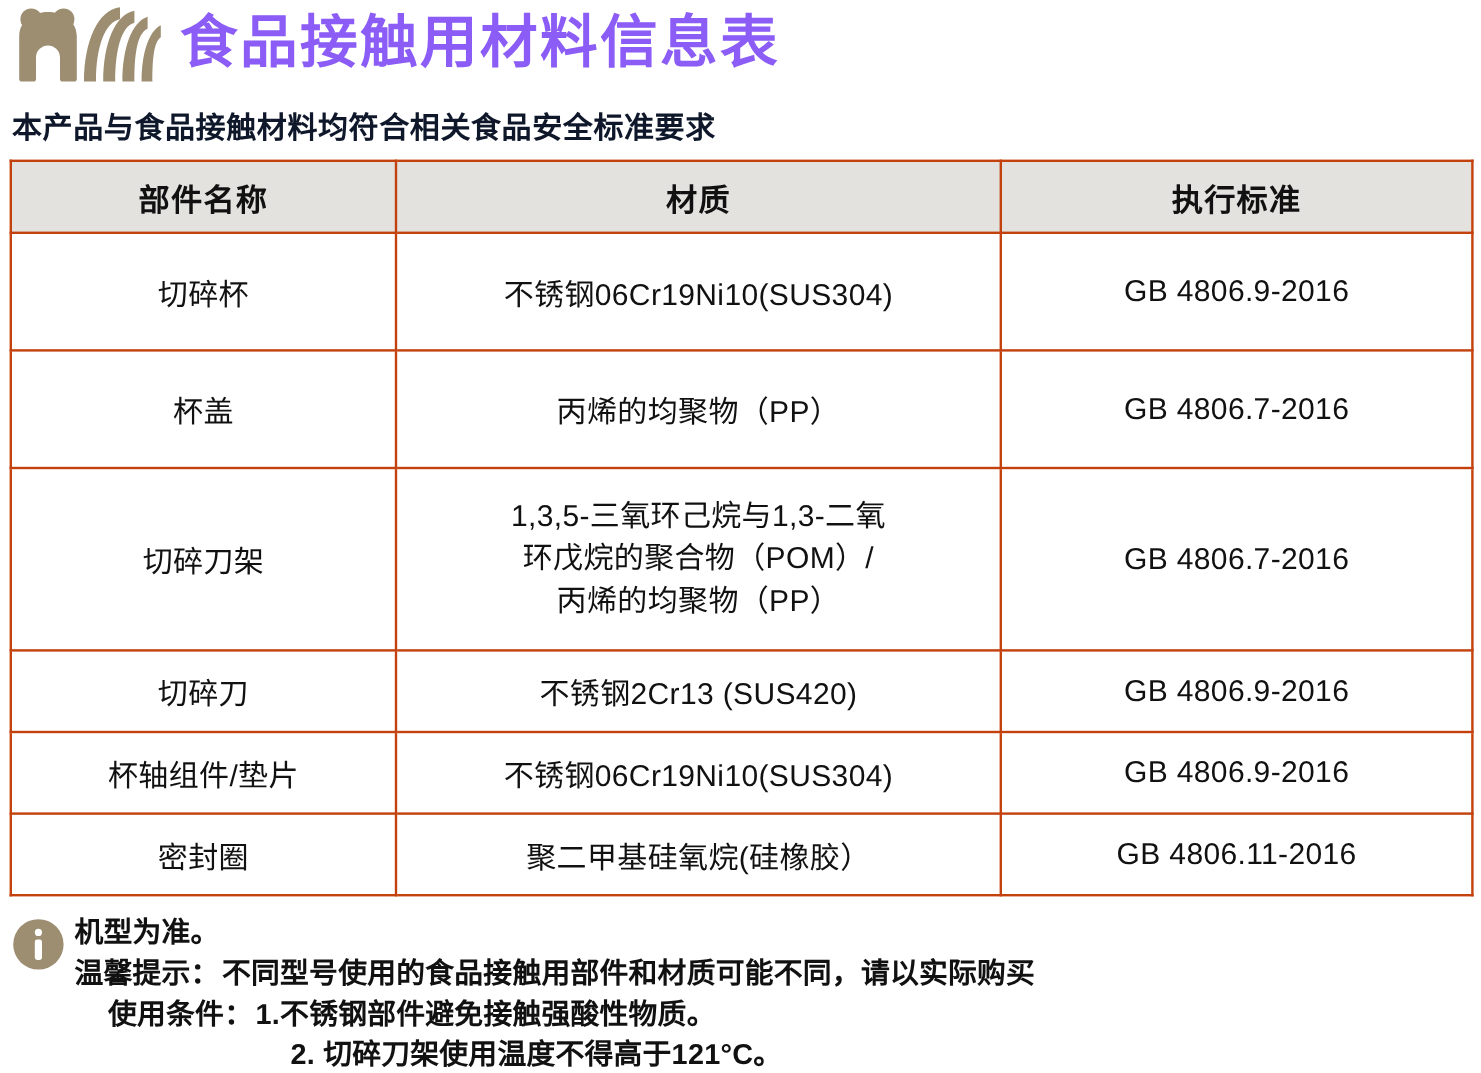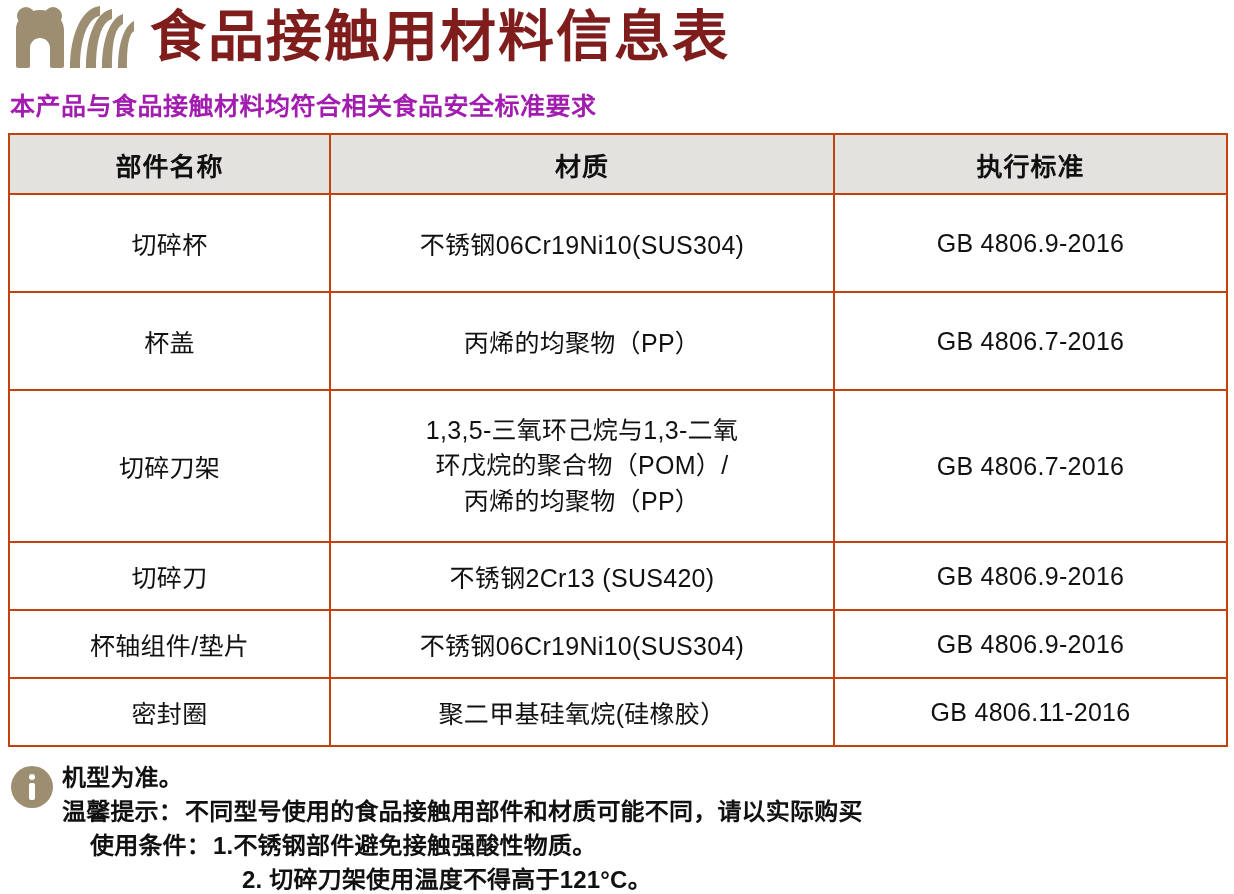--- a/index.html
+++ b/index.html
@@ -30,34 +30,34 @@
     padding-left: 0px;
   }
   .logo-mark {
     position: relative;
     width: 132px;
     height: 66px;
     flex: 0 0 132px;
   }
   .logo-mark svg { display: block; }
   .doc-title {
-    font-size: 56px;
+    font-size: 48px;
     font-weight: bold;
     letter-spacing: 2px;
-    color: #7f1d1d;
+    color: #8b5cf6;
     line-height: 1;
     margin-left: 10px;
     white-space: nowrap;
   }
 
   
   .subtitle {
     font-size: 25px;
     font-weight: bold;
-    color: #a21caf;
+    color: #0f172a;
     margin: 12px 0 11px 2px;
     letter-spacing: 0.5px;
   }
 
   
   .fc-table {
     border-collapse: collapse;
     width: 1218px;
     table-layout: fixed;
     border: 2px solid #231f20;

